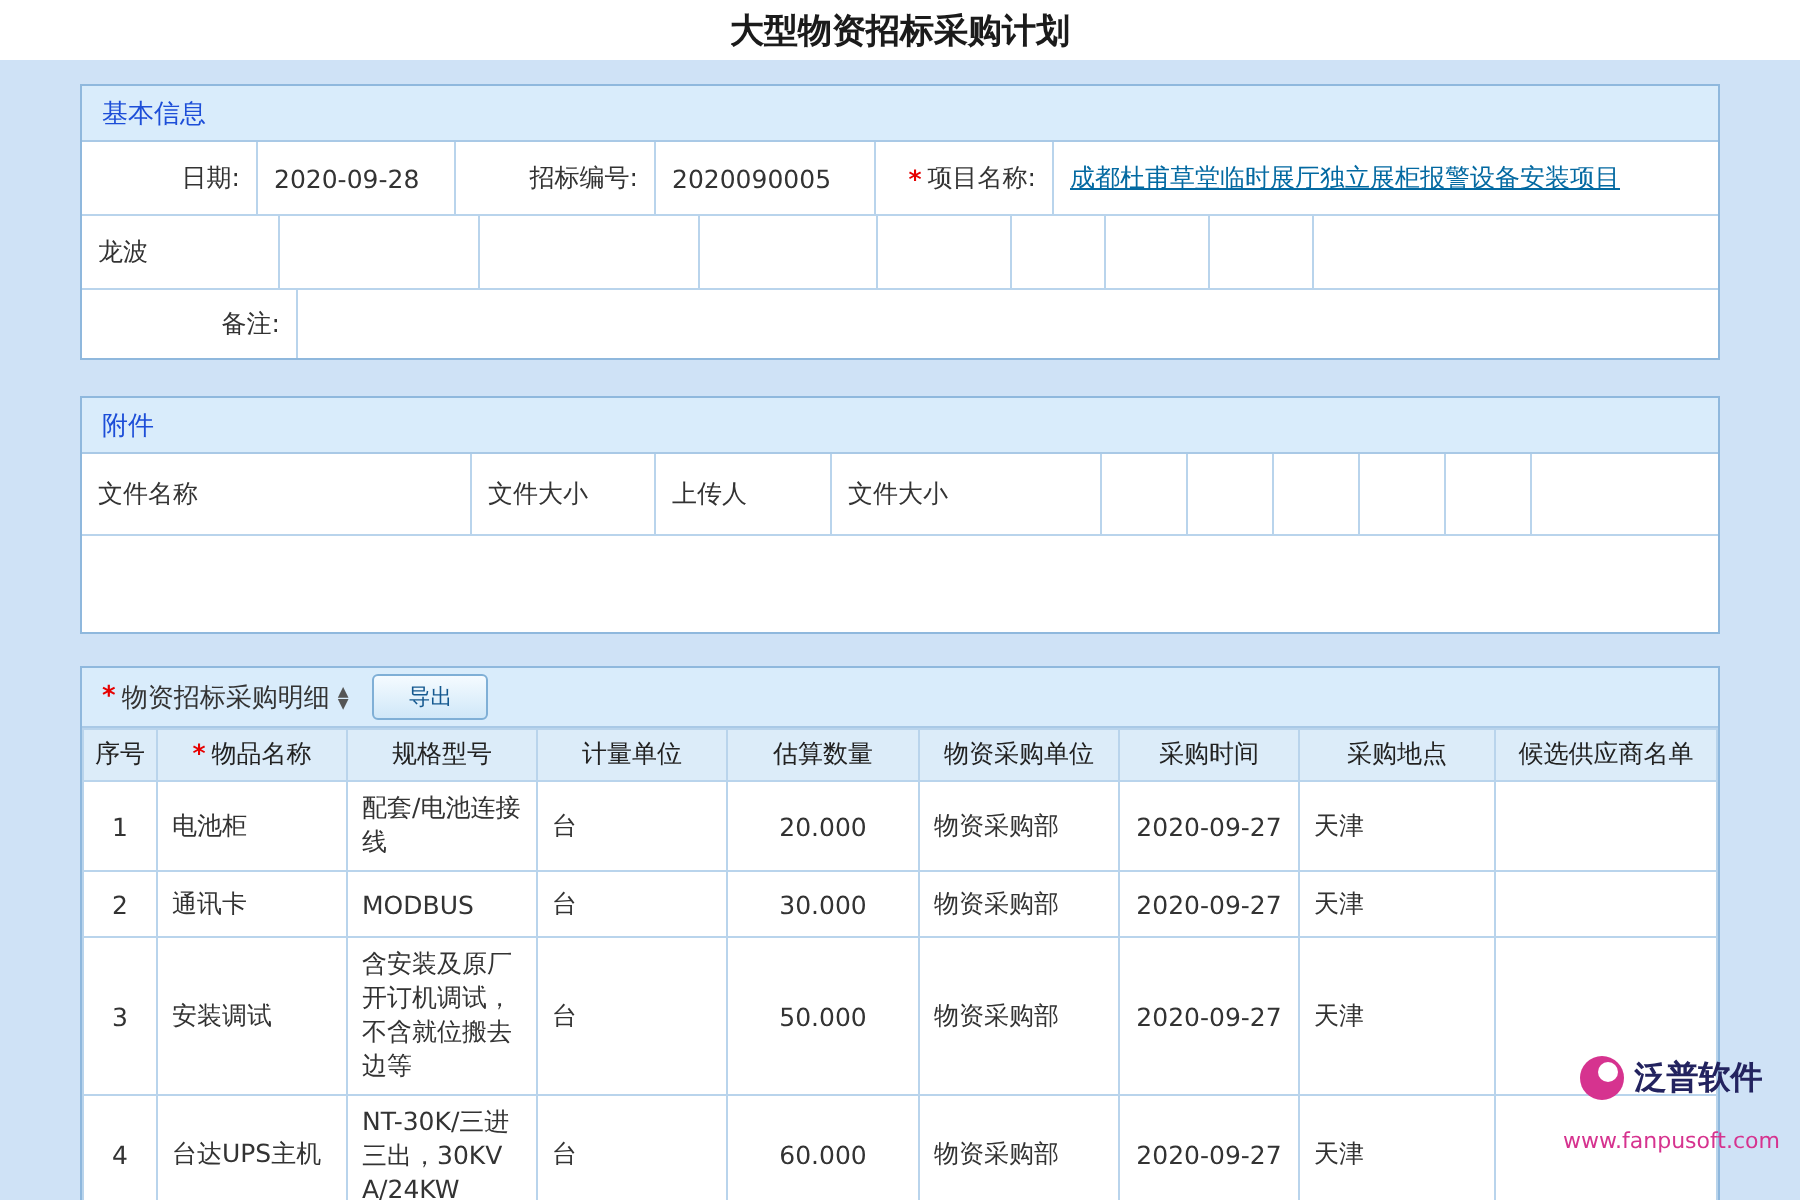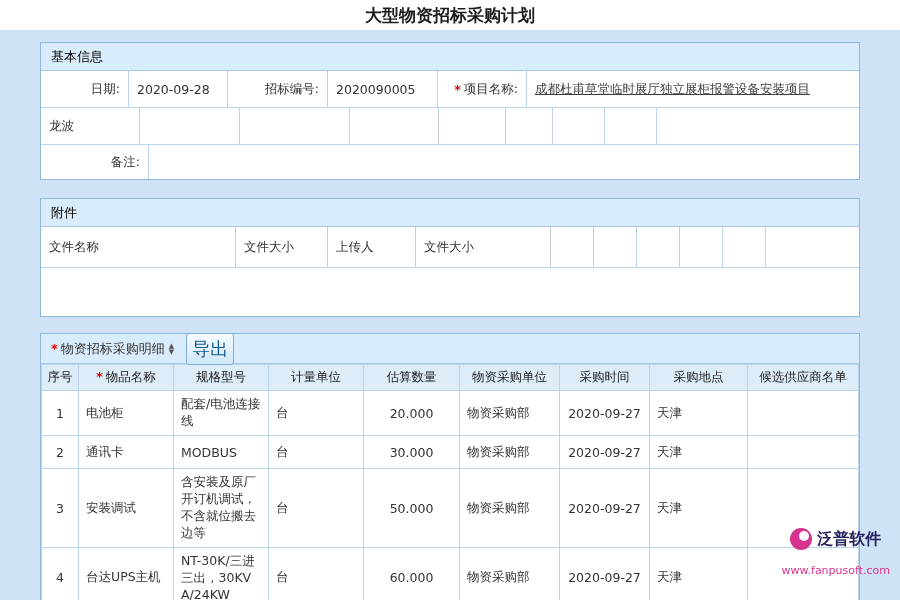--- a/index.html
+++ b/index.html
@@ -23,56 +23,56 @@
     border: 1px solid #8fb8dd;
   }
   .section-basic   { margin-top: 12px; }
   .section-attach  { margin-top: 18px; }
   .section-details { margin-top: 16px; }
 
   .section-header {
     height: 28px; background: #d9ecfb;
     border-bottom: 1px solid #a9c9e6;
     display: flex; align-items: center; padding: 0 10px;
-    font-size: 13px; color: #000000;
+    font-size: 13px; color: #1d4ed8;
   }
 
   
   .frow { display: flex; border-bottom: 1px solid #b9d4ec; background: #fff; }
   .frow:last-child { border-bottom: none; }
   .fcell {
     border-right: 1px solid #b9d4ec;
     display: flex; align-items: center;
     padding: 0 8px; height: 36px; flex-shrink: 0;
     overflow: hidden; white-space: nowrap;
   }
   .fcell.grow { flex: 1 1 auto; }
   .fcell:last-child { border-right: none; }
   .fcell.label { justify-content: flex-end; color: #333; }
   .req { color: #e60000; margin-right: 3px; font-weight: bold; }
-  a.link { color: #404040; text-decoration: underline; cursor: pointer; }
+  a.link { color: #0369a1; text-decoration: underline; cursor: pointer; }
 
   .attach-empty { height: 48px; background: #fff; }
   .attach-head .fcell { height: 40px; }
 
   
   .details-bar {
     height: 30px; background: #d9ecfb; border-bottom: 1px solid #a9c9e6;
     display: flex; align-items: center; padding: 0 10px; font-size: 13px;
   }
   .sort {
     display: inline-flex; flex-direction: column;
     margin-left: 4px; cursor: pointer;
   }
   .sort i { font-style: normal; font-size: 7px; line-height: 6px; color: #555; }
   .btn {
-    margin-left: 12px; padding: 3px 5px;
+    margin-left: 12px; padding: 3px 17px;
     background: linear-gradient(#f5fbff, #cfe7f8);
     border: 1px solid #7fafd6; border-radius: 3px;
-    color: #14588f; font-size: 18px; cursor: pointer;
+    color: #14588f; font-size: 11px; cursor: pointer;
     font-family: Liberation Mono, monospace;
   }
 
   
   table { border-collapse: collapse; width: 100%; table-layout: fixed; }
   th, td {
     border: 1px solid #b9d4ec;
     padding: 5px 7px; vertical-align: middle;
     word-break: break-all; overflow-wrap: break-word;
   }

